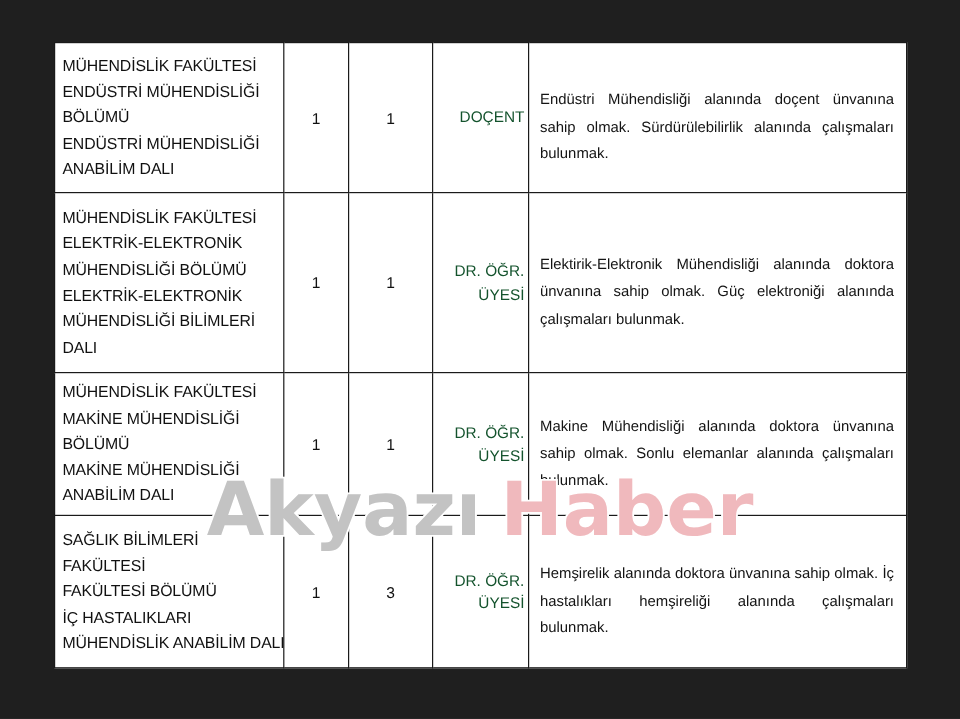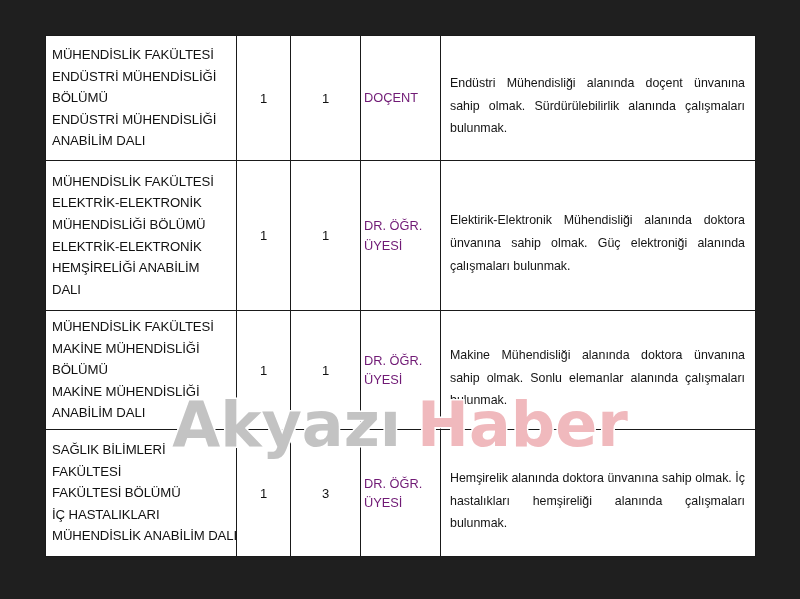--- a/index.html
+++ b/index.html
@@ -65,24 +65,24 @@
   }
   td.unit .ln { display: block; white-space: nowrap; }
 
   td.num {
     text-align: center;
     font-size: 13px;
     color: #111111;
   }
 
   td.title {
-    text-align: left;
+    text-align: right;
     font-size: 12.8px;
     line-height: 1.5;
-    color: #701a75;
+    color: #14532d;
     padding: 2px 3px;
   }
   td.title .ln { display: block; }
 
   td.desc {
     padding: 22px 10px 6px 9px;
     font-size: 12.4px;
     line-height: 1.85;
     color: #141414;
     text-align: justify;
@@ -160,21 +160,21 @@
           </td>
           <td class="desc">Endüstri Mühendisliği alanında doçent ünvanına sahip olmak. Sürdürülebilirlik alanında çalışmaları bulunmak.</td>
         </tr>
 
         <tr style="height:150px;">
           <td class="unit">
             <span class="ln">MÜHENDİSLİK FAKÜLTESİ</span>
             <span class="ln">ELEKTRİK-ELEKTRONİK</span>
             <span class="ln">MÜHENDİSLİĞİ BÖLÜMÜ</span>
             <span class="ln">ELEKTRİK-ELEKTRONİK</span>
-            <span class="ln">HEMŞİRELİĞİ ANABİLİM</span>
+            <span class="ln">MÜHENDİSLİĞİ BİLİMLERİ</span>
             <span class="ln">DALI</span>
           </td>
           <td class="num">1</td>
           <td class="num">1</td>
           <td class="title">
             <span class="ln">DR. ÖĞR.</span>
             <span class="ln">ÜYESİ</span>
           </td>
           <td class="desc">Elektirik-Elektronik Mühendisliği alanında doktora ünvanına sahip olmak. Güç elektroniği alanında çalışmaları bulunmak.</td>
         </tr>

